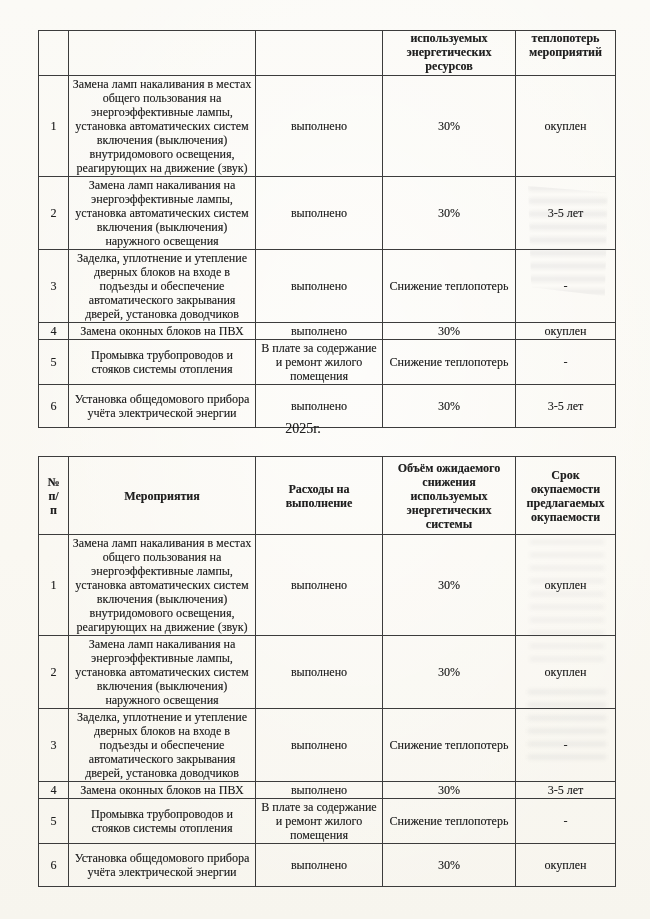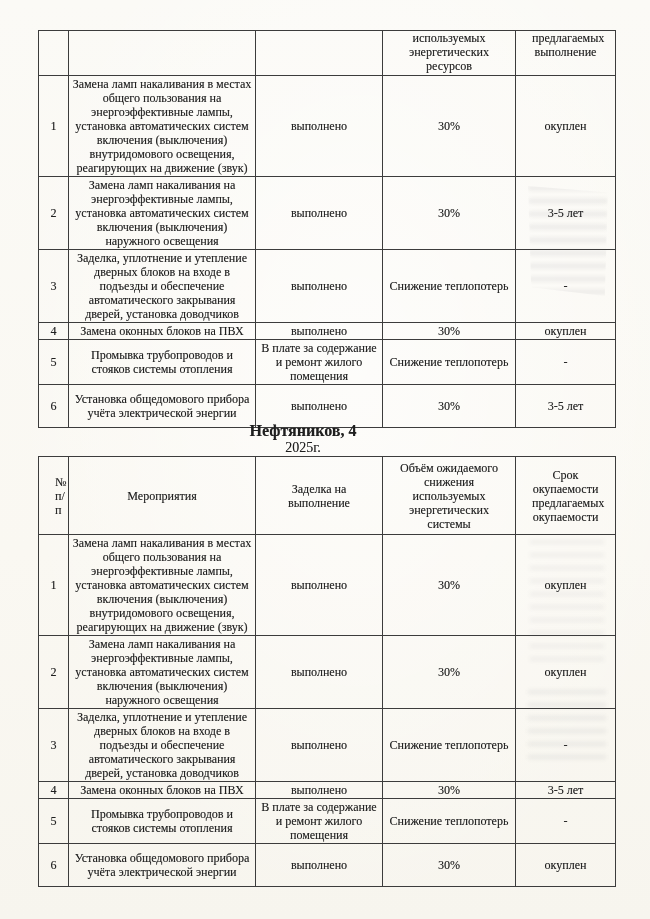--- a/index.html
+++ b/index.html
@@ -28,21 +28,21 @@
   }
   .t1 { top:30px; }
   .t2 { top:456px; }
   .tbl th, .tbl td {
     border:1px solid #3c3c3c;
     vertical-align:middle;
     text-align:center;
     padding:1px 3px;
     text-shadow:0.2px 0.2px 0.4px rgba(50,50,50,.45);
   }
-  .tbl th { font-weight:normal; padding:2px 16px; }
+  .tbl th { font-weight:bold; padding:2px 8px; }
   .t1 thead th { vertical-align:top; padding-top:0; }
   .cell-measure { text-align:left; padding-left:7px; padding-right:4px; }
   .cell-cost-left { text-align:left; padding-left:6px; padding-right:4px; }
   
   .t1 .hr  { height:42px; }
   .t1 .r1  { height:98px; }
   .t1 .r2  { height:70px; }
   .t1 .r3  { height:70px; }
   .t1 .r4  { height:17px; }
   .t1 .r5  { height:42px; }
@@ -91,21 +91,21 @@
         <col style="width:127px">
       <col style="width:133px">
         <col style="width:100px">
     </colgroup>
     <thead>
       <tr class="hr">
         <th></th>
         <th></th>
         <th></th>
         <th>используемых энергетических ресурсов</th>
-        <th>предлагаемых выполнение</th>
+        <th>теплопотерь мероприятий</th>
       </tr>
     </thead>
     <tbody>
       <tr class="r1">
         <td>1</td>
         <td class="cell-measure">Замена ламп накаливания в местах общего пользования на энергоэффективные лампы, установка автоматических систем включения (выключения) внутридомового освещения, реагирующих на движение (звук)</td>
         <td>выполнено</td>
         <td>30%</td>
         <td>окуплен</td>
       </tr>
@@ -141,37 +141,36 @@
         <td>6</td>
         <td class="cell-measure">Установка общедомового прибора учёта электрической энергии</td>
         <td>выполнено</td>
         <td>30%</td>
         <td>3-5 лет</td>
       </tr>
     </tbody>
   </table>
 
   <div class="section-heading">
-    <div class="section-title">Нефтяников, 4</div>
     <div class="section-year">2025г.</div>
   </div>
 
   <table class="tbl t2">
     <colgroup>
       <col style="width:30px">
         <col style="width:187px">
         <col style="width:127px">
       <col style="width:133px">
         <col style="width:100px">
     </colgroup>
     <thead>
       <tr class="hr">
         <th>№ п/п</th>
         <th>Мероприятия</th>
-        <th>Заделка на выполнение</th>
+        <th>Расходы на выполнение</th>
         <th>Объём ожидаемого снижения используемых энергетических системы</th>
         <th>Срок окупаемости предлагаемых окупаемости</th>
       </tr>
     </thead>
     <tbody>
       <tr class="r1">
         <td>1</td>
         <td class="cell-measure">Замена ламп накаливания в местах общего пользования на энергоэффективные лампы, установка автоматических систем включения (выключения) внутридомового освещения, реагирующих на движение (звук)</td>
         <td>выполнено</td>
         <td>30%</td>

